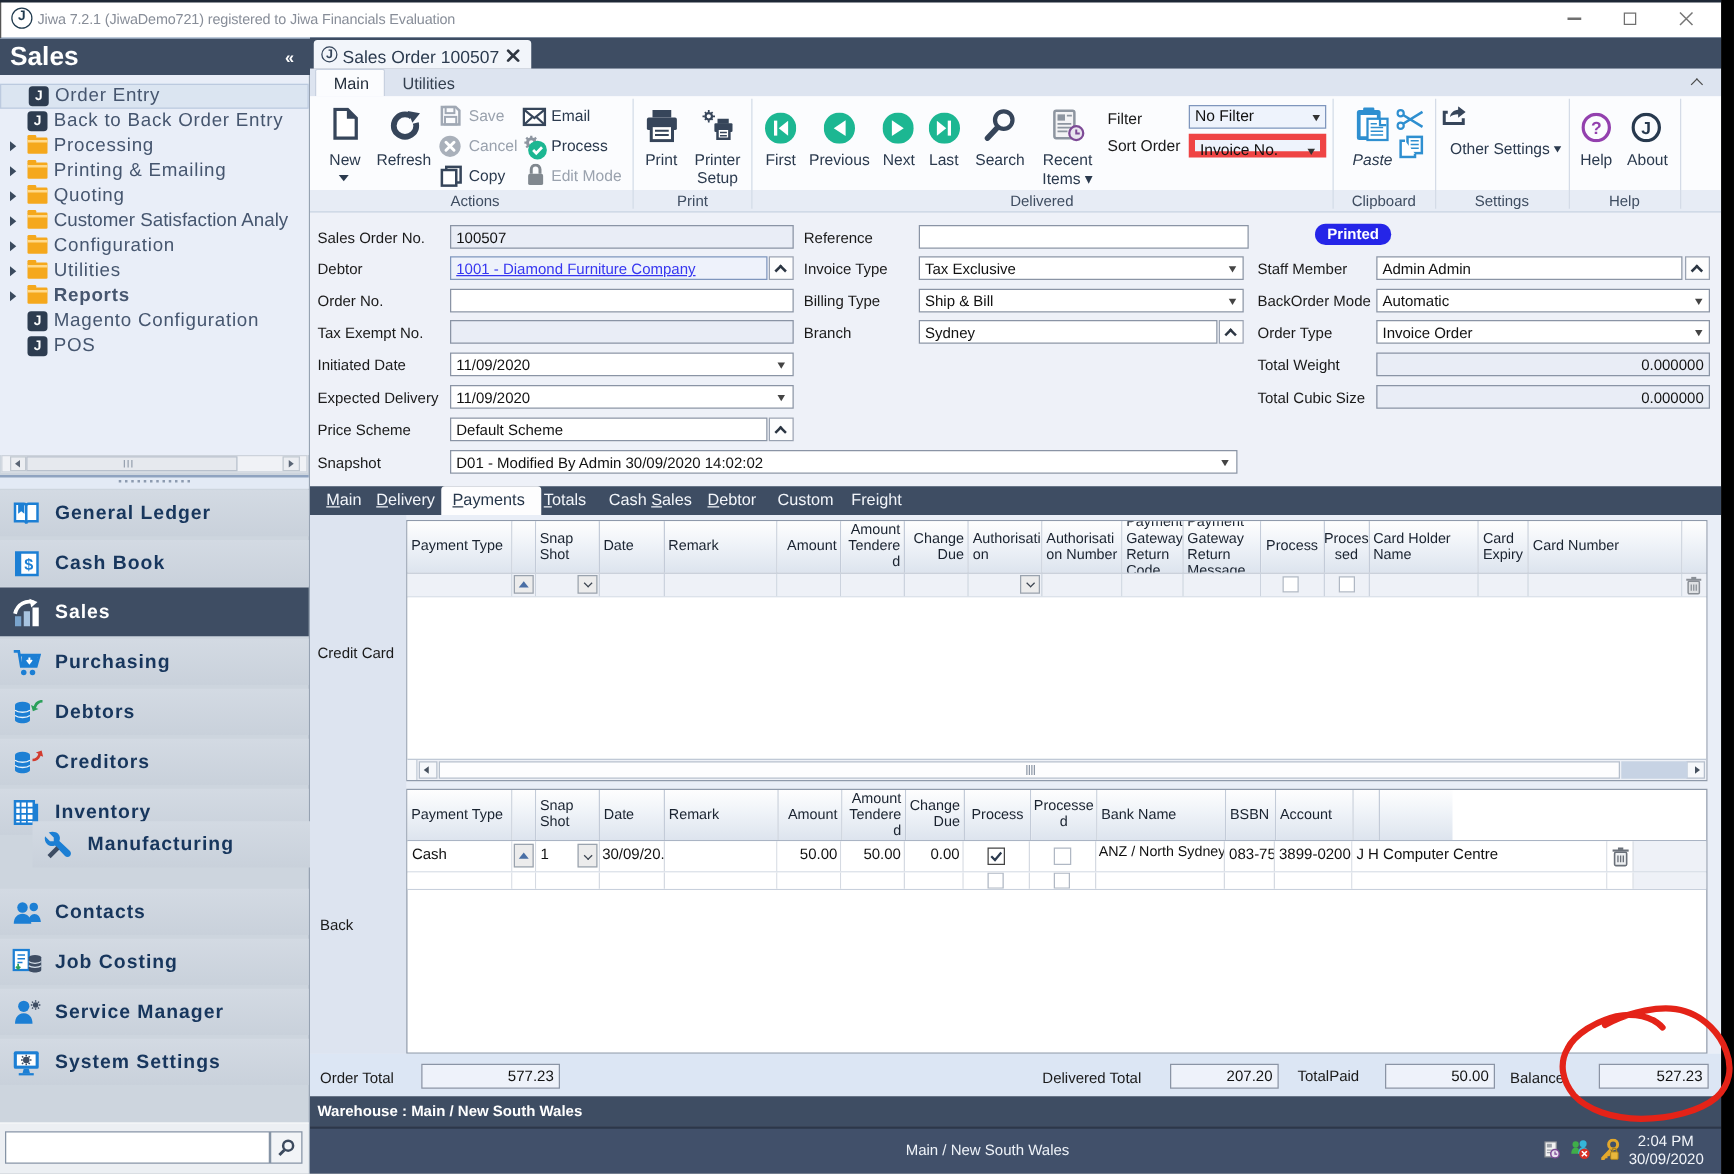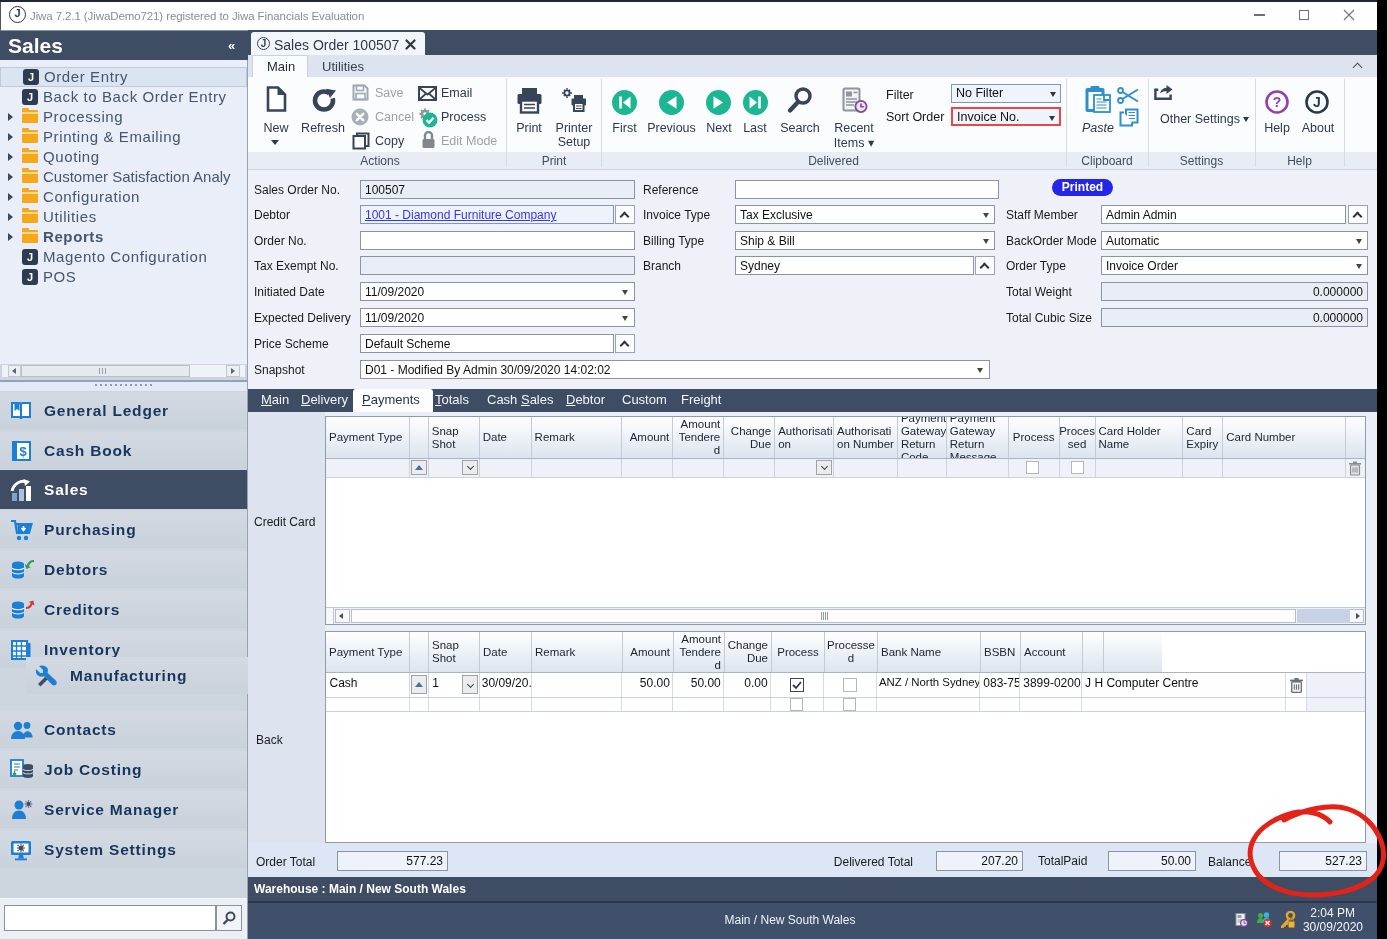--- a/index.html
+++ b/index.html
@@ -371,21 +371,21 @@
         <rect x="4" y="4.5" width="6" height="5" fill="#8d95a0"></rect>
         <path d="M11.5 5.5 h4 M4 12 h11 M4 15 h11 M4 18 h8" stroke="#8d95a0" stroke-width="1.4"></path>
         <circle cx="19" cy="19.5" r="5.6" fill="#e8e4ee" stroke="#7d4a96" stroke-width="1.8"></circle>
         <path d="M19 16.5 v3.2 h2.8" fill="none" stroke="#7d4a96" stroke-width="1.6"></path>
       </svg>
   <div class="btnlbl" style="left:830px;top:121px;width:48px;">Recent</div>
   <div class="btnlbl" style="left:830px;top:135px;width:48px;">Items ▾</div>
   <div class="abs lbl" style="left:886px;top:88px;font-size:12.5px;">Filter</div>
   <div class="abs lbl" style="left:886px;top:110px;font-size:12.5px;">Sort Order</div>
   <div class="abs" style="left:951px;top:84px;width:110px;height:19px;background:#eef3fc;border:1px solid #7f96bd;font-size:12.5px;color:#111;padding:1px 4px;">No Filter<span class="caret" style="right:4px;top:7px;border-top-color:#333;border-left-width:3.5px;border-right-width:3.5px;"></span></div>
-  <div class="abs" style="left:951px;top:107px;width:110px;height:19px;background:#eef3fc;border:2px solid #ef4444;font-size:12.5px;color:#111;padding:1px 4px;">Invoice No.<span class="caret" style="right:4px;top:7px;border-top-color:#333;border-left-width:3.5px;border-right-width:3.5px;"></span></div>
+  <div class="abs" style="left:951px;top:107px;width:110px;height:19px;background:#eef3fc;border:5px solid #ef4444;font-size:12.5px;color:#111;padding:1px 4px;">Invoice No.<span class="caret" style="right:4px;top:7px;border-top-color:#333;border-left-width:3.5px;border-right-width:3.5px;"></span></div>
   <div class="glabel" style="left:601px;width:465px;">Delivered</div>
 
   <svg class="abs" style="left:1084px;top:85px;" width="28" height="29" viewBox="0 0 28 29">
         <rect x="1.5" y="3" width="19" height="24" rx="2" fill="#2e8fd0"></rect>
         <rect x="6.5" y="1" width="9" height="5" rx="1" fill="#2e8fd0"></rect>
         <rect x="4.5" y="7" width="13" height="17" fill="#fff"></rect>
         <rect x="10" y="10" width="16" height="17" fill="#fff" stroke="#2e8fd0" stroke-width="1.8"></rect>
         <path d="M20 10 v5 h5" fill="none" stroke="#2e8fd0" stroke-width="1.8"></path>
         <path d="M12.5 14 h5 M12.5 17 h10 M12.5 20 h10 M12.5 23 h10" stroke="#2e8fd0" stroke-width="1.2"></path>
       </svg>

